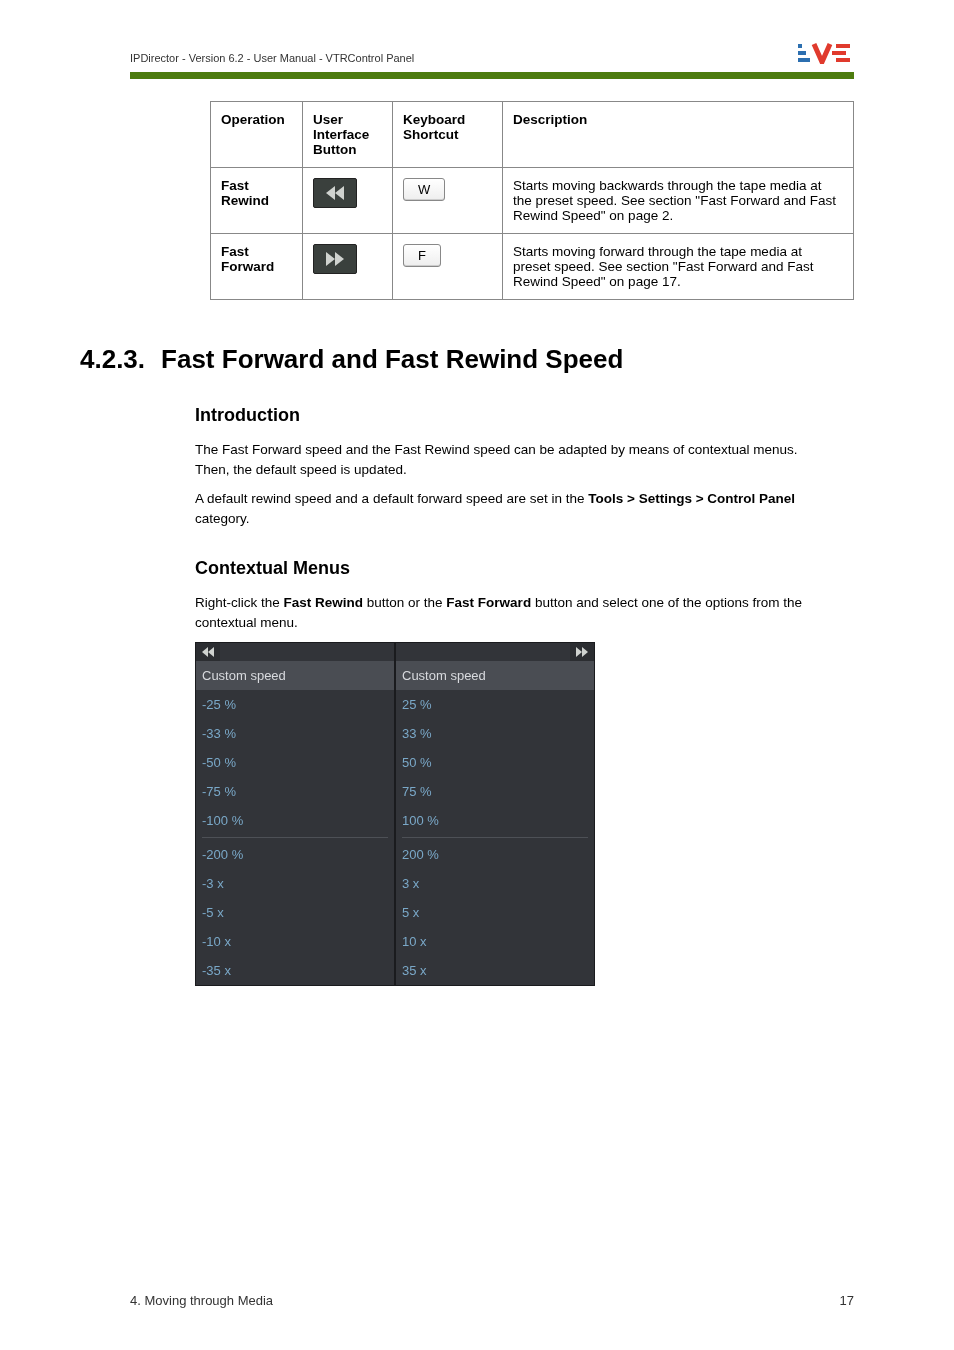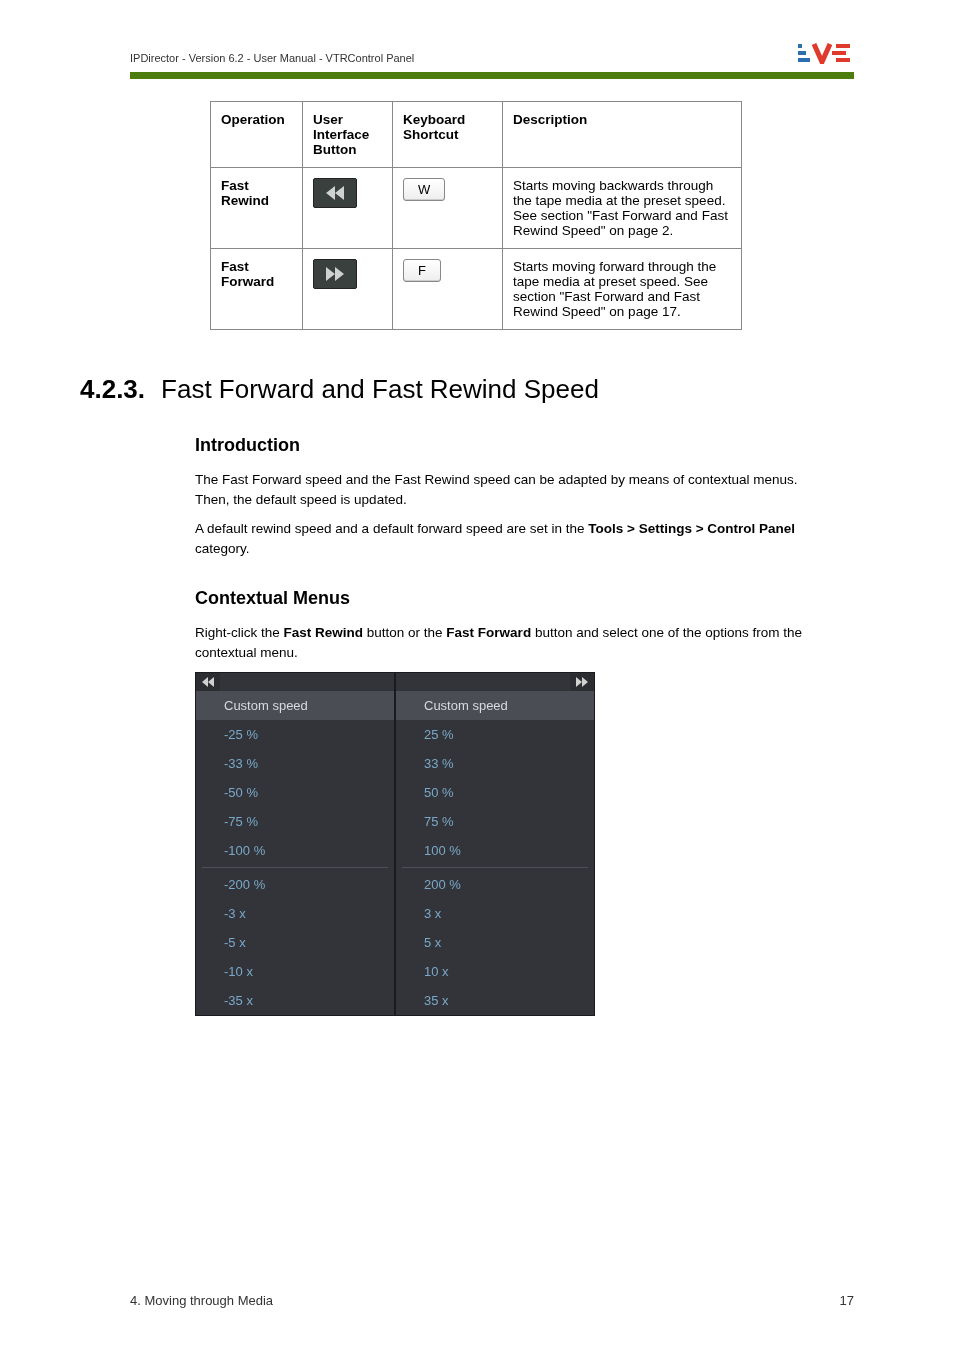--- a/index.html
+++ b/index.html
@@ -3,46 +3,46 @@
 <meta charset="utf-8">
 <style>
   * { box-sizing: border-box; margin: 0; padding: 0; }
   html, body { width: 954px; height: 1350px; background: #fff; font-family: Arial, Helvetica, sans-serif; color: #000; }
   .page { width: 954px; height: 1350px; position: relative; padding: 42px 100px 0 130px; }
   .top-row { display: flex; justify-content: space-between; align-items: flex-end; border-bottom: 7px solid #4d7c0f; padding-bottom: 8px; margin-bottom: 22px; }
   .top-left { font-size: 11px; color: #333; }
   .logo { display: flex; align-items: center; gap: 2px; }
   .logo svg { display: block; }
 
-  .table-wrap { margin-left: 80px; width: 532px; }
+  .table-wrap { margin-left: 80px; width: 644px; }
   table.ui { border-collapse: collapse; width: 100%; }
   table.ui th, table.ui td { border: 1px solid #888; padding: 10px 10px; font-size: 13.5px; vertical-align: top; text-align: left; }
   table.ui th { font-weight: bold; }
   .col-op { width: 92px; font-weight: bold; }
   .col-btn { width: 90px; }
   .col-key { width: 110px; }
   .key-cap { display: inline-block; border: 1px solid #888; border-radius: 3px; padding: 3px 14px; font-size: 13px; background: linear-gradient(#fff,#eee); box-shadow: inset 0 -1px 0 #ccc; }
   .ui-btn { display:inline-flex; align-items:center; justify-content:center; width:44px; height:30px; background:#3a403d; border:1px solid #222; border-radius:2px; }
   .ui-btn svg { display:block; }
 
   .h2-row { display: flex; align-items: baseline; gap: 16px; margin-top: 44px; margin-left: -50px; }
   .h2-num { font-size: 26px; font-weight: bold; }
-  .h2-title { font-size: 26px; font-weight: normal; }
+  .h2-title { font-size: 26px; font-weight: bold; }
 
   .section { margin-left: 65px; width: 640px; }
   .h3 { font-size: 18px; font-weight: bold; margin-top: 30px; margin-bottom: 14px; }
   .para { font-size: 13.5px; line-height: 1.45; margin-bottom: 10px; }
 
   .menus { display: flex; gap: 0; margin-top: 10px; }
   .menu { width: 200px; background: #323439; border: 1px solid #1a1b1e; }
   .menu-head { height: 18px; background:#323439; display:flex; }
   .menu-head.left { padding-left:0; }
   .menu-head-icon { width: 24px; height:18px; background:#2b2d31; display:flex; align-items:center; justify-content:center; }
   .menu-head.right .menu-head-icon { margin-left:auto; }
-  .menu-row { padding: 7px 28px; font-size: 13px; color: #7aa8c8; cursor: default; }
+  .menu-row { padding: 7px 6px; font-size: 13px; color: #7aa8c8; cursor: default; }
   .menu-row.selected { background:#4a4d53; color:#d8dade; }
   .menu-sep { border-top: 1px solid #4d5056; margin: 2px 6px; }
 
   .footer { position: absolute; bottom: 42px; left: 130px; right: 100px; display:flex; justify-content: space-between; font-size: 13px; color:#333; }
 </style>
 </head>
 <body>
 
 <div class="page">
   <div class="top-row">

